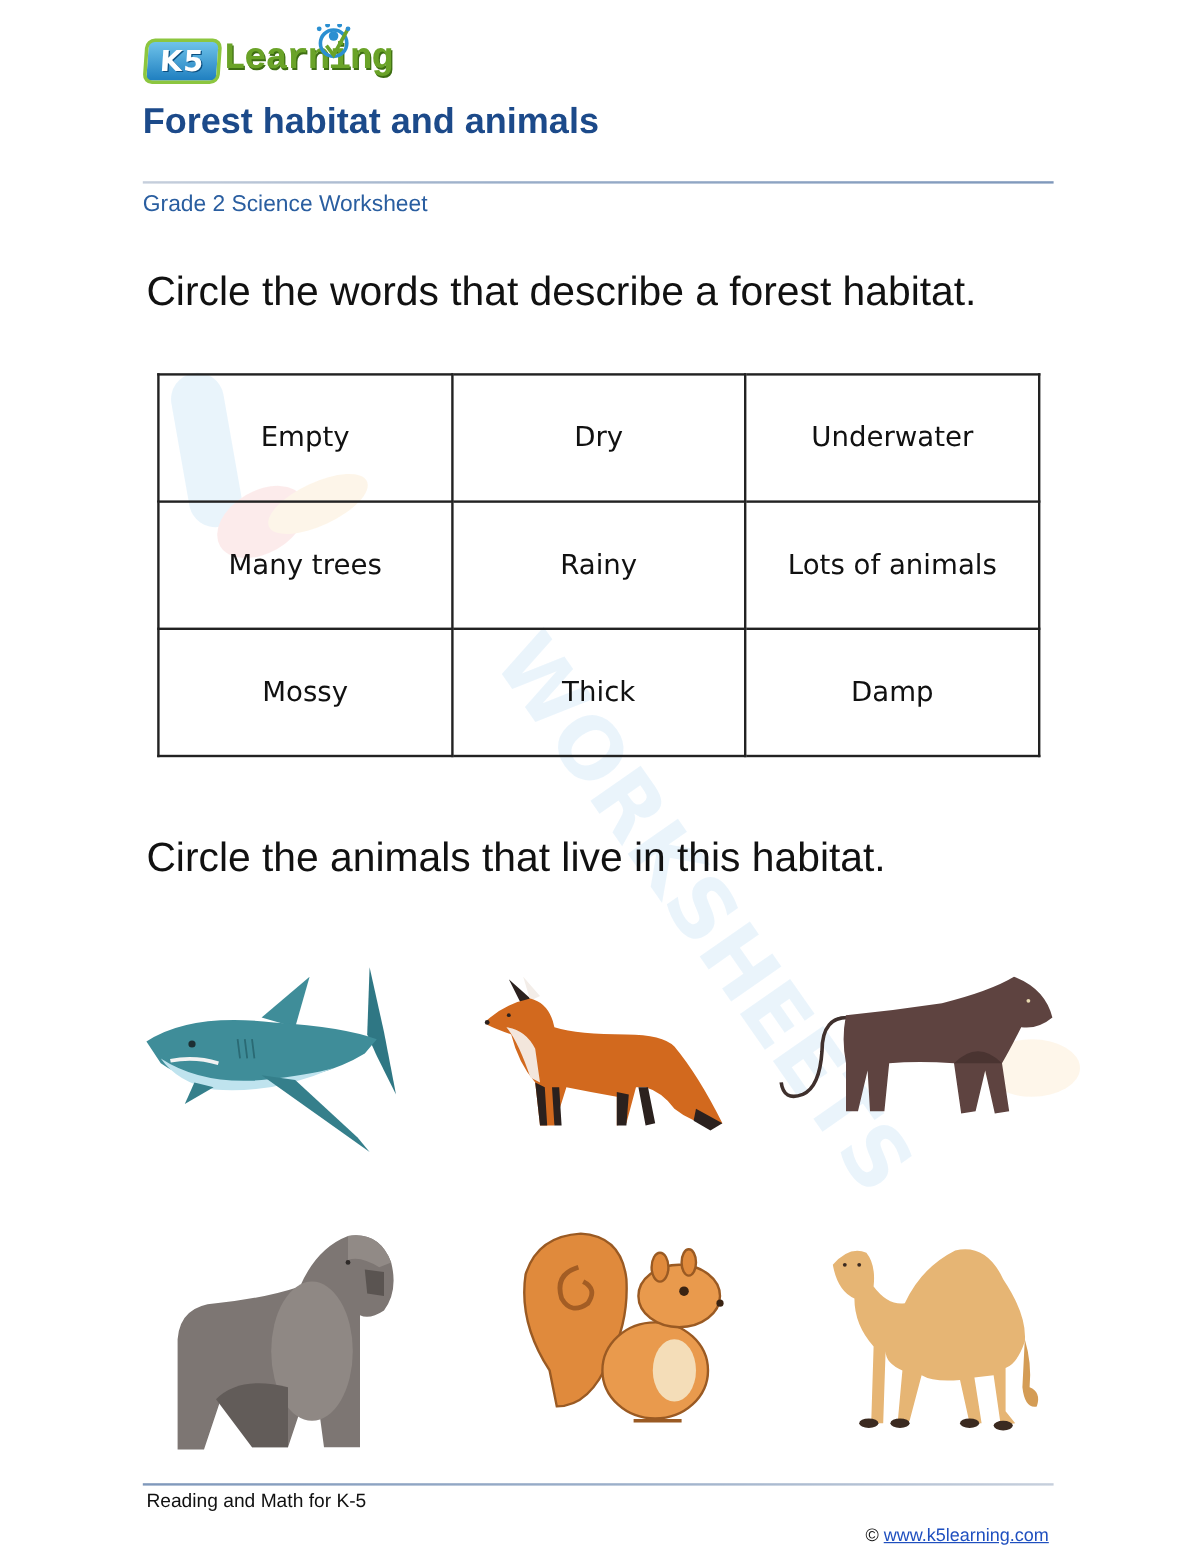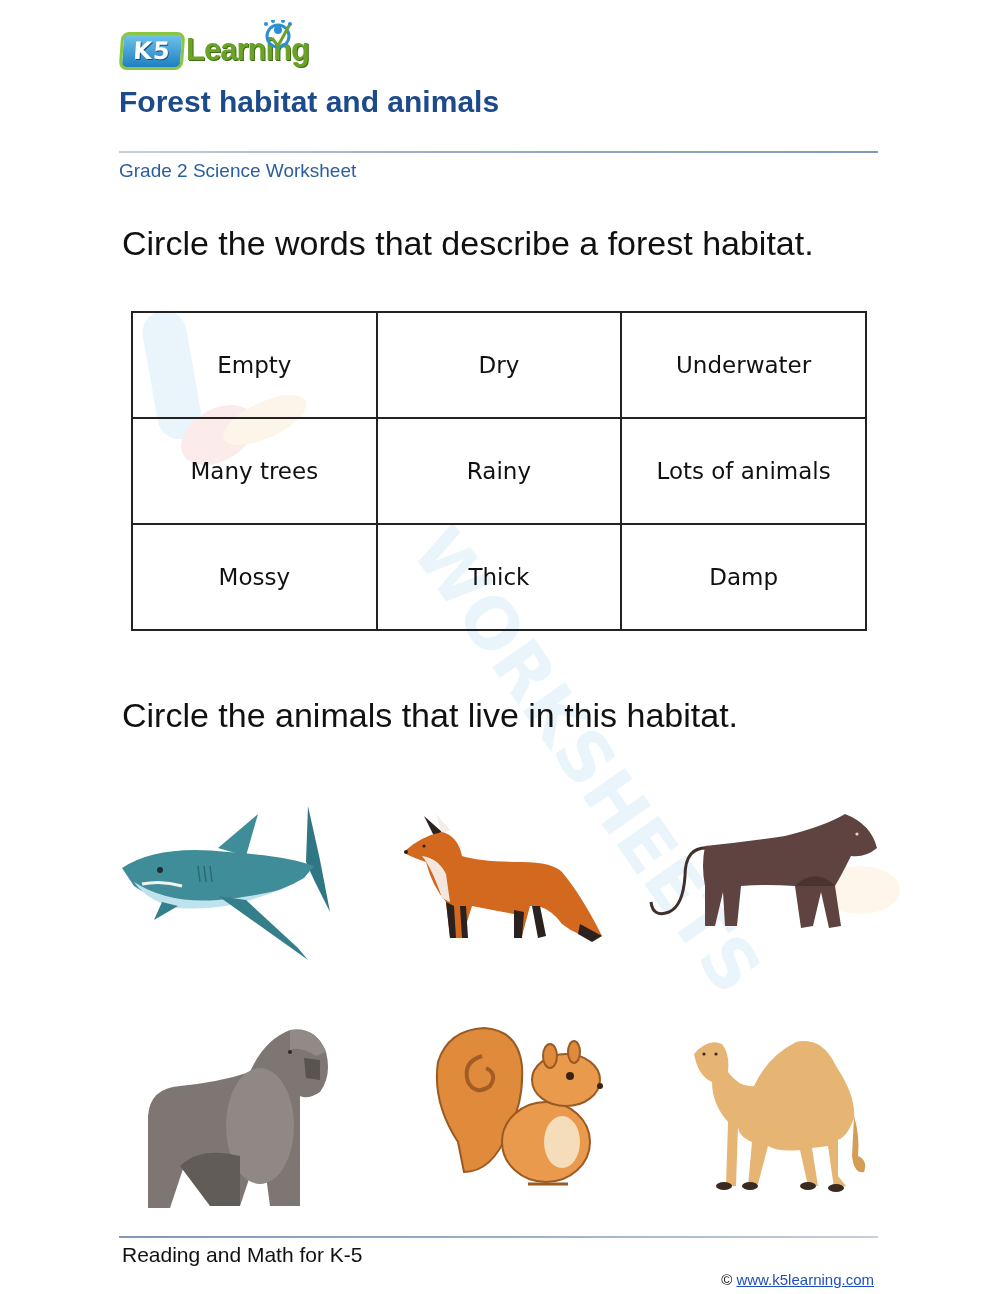--- a/index.html
+++ b/index.html
@@ -18,21 +18,21 @@
       border: 3px solid #8cc63f; border-radius: 8px;
       transform: skewX(-4deg);
     }
     .logo-badge span {
       position: absolute; left: 0; right: 0; top: 2px; text-align: center;
       font-family: "DejaVu Sans", sans-serif; font-weight: bold; font-size: 24px;
       color: #fff; letter-spacing: 1px; text-shadow: 1px 1px 0 #0b4f80;
     }
     .logo-text {
       position: absolute; left: 66px; top: 10px;
-      font-family: Liberation Sans, sans-serif; font-weight: bold; font-size: 31px;
+      font-family: Liberation Mono, monospace; font-weight: bold; font-size: 31px;
       color: #6aa328; letter-spacing: -1px;
       text-shadow: 1px 1px 0 #3d6e12;
     }
     .logo-figure { position: absolute; left: 136px; top: -2px; width: 44px; height: 36px; }
 
     .title {
       position: absolute; left: 119px; top: 85px;
       font-size: 30px; font-weight: bold; color: #1c4a8a; z-index: 2;
     }
     .title-rule {
@@ -60,21 +60,21 @@
     }
 
     .animals { position: absolute; left: 110px; top: 790px; width: 790px; height: 430px; z-index: 2; }
     .animal { position: absolute; cursor: pointer; }
 
     .footer-rule {
       position: absolute; left: 119px; top: 1236px; width: 759px; height: 2px;
       background: linear-gradient(to right, #7f98bb, #9aaec9 50%, #c6cfdc);
     }
     .footer-left {
-      position: absolute; left: 122px; top: 1243px; font-size: 21px; color: #111;
+      position: absolute; left: 122px; top: 1243px; font-size: 16px; color: #111;
     }
     .footer-right {
       position: absolute; right: 126px; top: 1271px; font-size: 15px; color: #111;
     }
     .footer-right a { color: #1f4fbf; text-decoration: underline; }
   </style>
 </head>
 <body>
 
 <svg class="watermark" viewBox="0 0 760 700">

